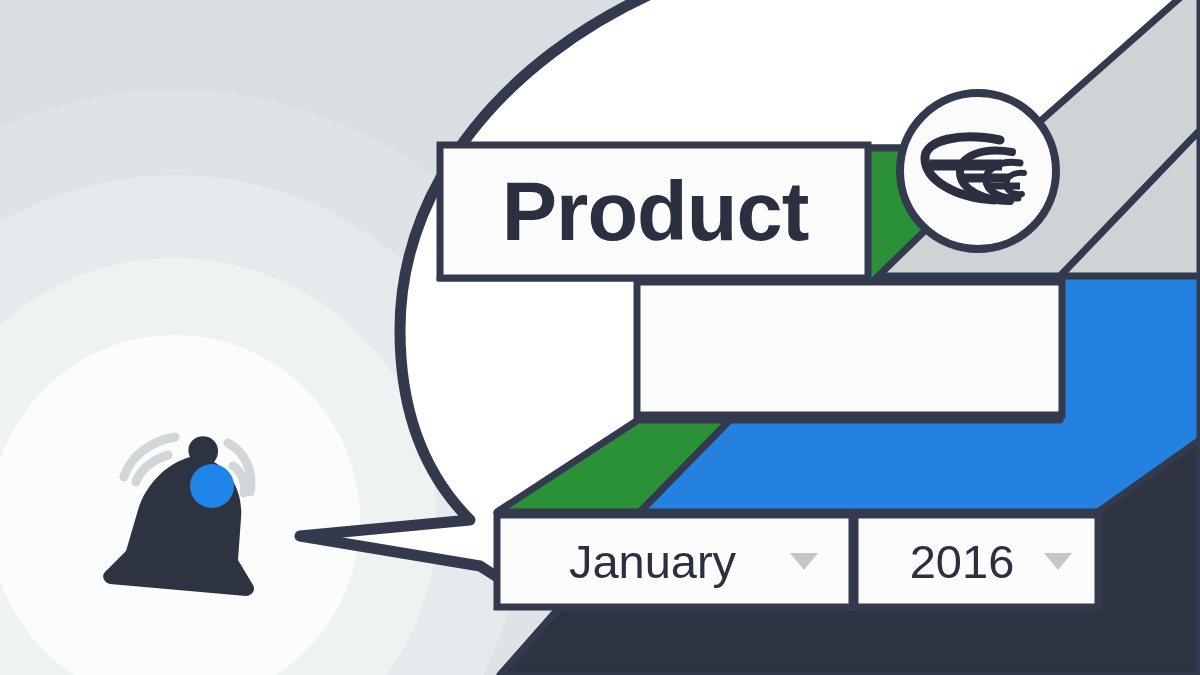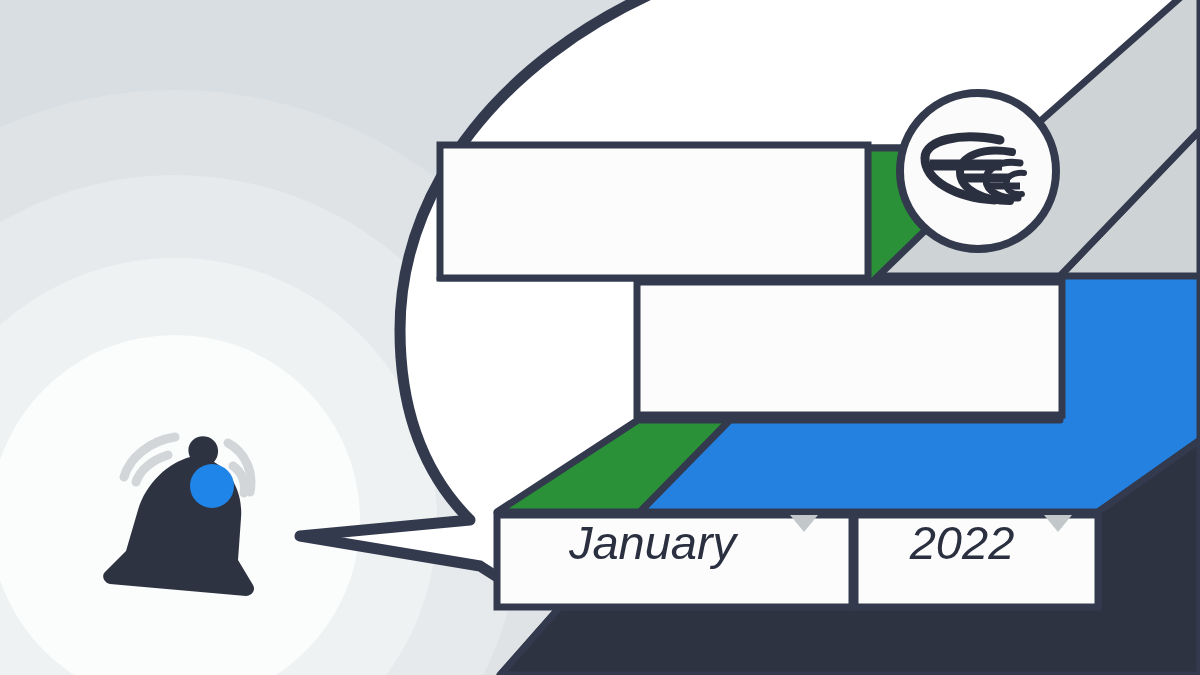--- a/index.html
+++ b/index.html
@@ -46,22 +46,22 @@
   #label-updates {
     left: 637px; top: 282px;
     width: 425px; height: 133px;
     font-size: 83px;
     font-weight: bold;
     letter-spacing: -1px;
   }
   .selectwrap {
     position: absolute;
     display: flex;
+    align-items: center;
     height: 92px;
-    font-style: italic;
   }
   #select-month { left: 497px; top: 515px; width: 355px; }
   #select-year  { left: 858px; top: 515px; width: 240px; }
   .selvalue {
     flex: 1 1 auto;
     text-align: center;
     font-size: 47px;
     color: #2b3040;
     font-family: "Liberation Sans", sans-serif;
     padding-left: 18px;
@@ -167,25 +167,26 @@
 
   <svg class="layer" viewBox="0 0 1200 675">
     <g stroke="#333a4d" stroke-width="7" fill="#fcfcfc" stroke-linejoin="miter">
       <rect x="440" y="145" width="428" height="133"></rect>
       <rect x="637" y="282" width="425" height="133"></rect>
       <rect x="497" y="515" width="355" height="92"></rect>
       <rect x="855" y="515" width="243" height="92"></rect>
     </g>
   </svg>
 
+  <div class="boxlabel" id="label-product">Product</div>
 
 
   <div class="selectwrap" id="select-month">
     <span class="selvalue">January</span>
     <span class="caret"></span>
   </div>
 
   <div class="selectwrap" id="select-year">
-    <span class="selvalue">2022</span>
+    <span class="selvalue">2016</span>
     <span class="caret"></span>
   </div>
 
 </div>
 
 </body></html>

